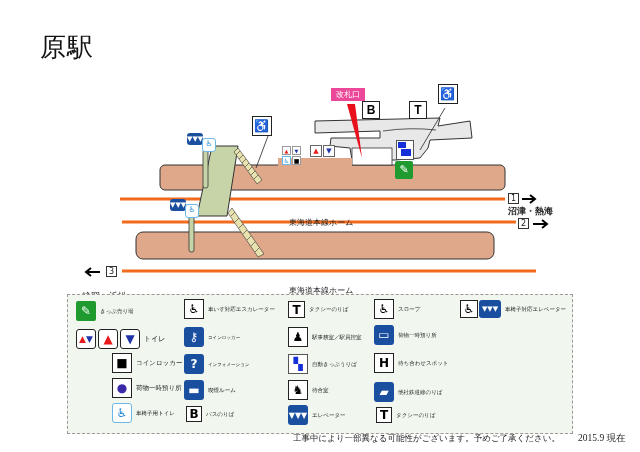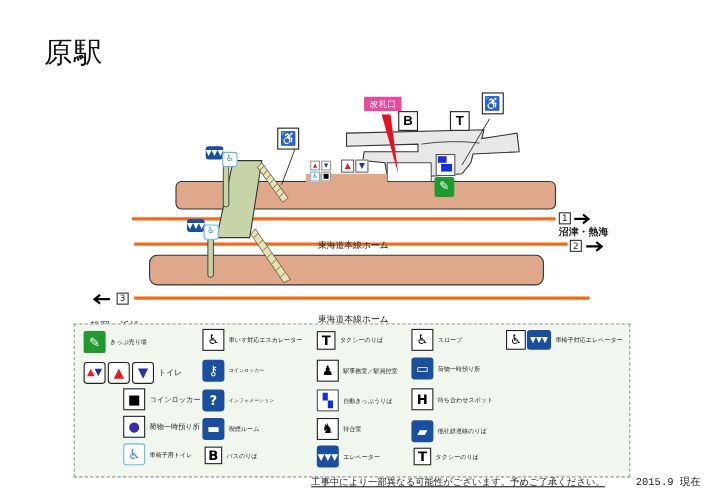--- a/index.html
+++ b/index.html
@@ -13,22 +13,22 @@
   .gate-label { left:331px; top:88px; background:#ec4899; color:#fff; font-size:8px; padding:1px 5px; }
   .sign { border:1.5px solid #222; background:#fff; font-weight:bold; text-align:center; font-family:"Liberation Sans", sans-serif; }
   .legend { left:67px; top:294px; width:504px; height:138px; border:1px dashed #999; background:#f1f7ee; }
   .lg-item { position:absolute; display:flex; align-items:center; gap:4px; }
   .lg-label { font-size:5.5px; color:#222; white-space:nowrap;text-align:center; }
   .lg-icon { width:20px; height:20px; display:flex; align-items:center; justify-content:center; font-size:12px; box-sizing:border-box; }
   .ic-blue { background:#1a4fa0; color:#fff; border-radius:3px; }
   .ic-white { background:#fff; border:1.5px solid #222; color:#000; font-weight:bold; }
   .ic-green { background:#1e9a2e; color:#fff; border-radius:2px; }
   .ic-lblue { background:#fff; border:1.5px solid #6bb7e8; color:#2a8cd4; border-radius:3px; }
-  .footer-note { left:283px; top:433px; font-size:8.5px; color:#222; white-space:nowrap;text-decoration:underline; }
-  .footer-date { left:578px; top:432px; font-size:9.5px; color:#222; white-space:nowrap; font-family:Liberation Mono, monospace; }
+  .footer-note { left:293px; top:433px; font-size:8.5px; color:#222; white-space:nowrap; }
+  .footer-date { left:578px; top:432px; font-size:9.5px; color:#222; white-space:nowrap; font-family:Liberation Serif, serif; }
   .mini { width:12px; height:12px; font-size:7px; display:flex; align-items:center; justify-content:center; box-sizing:border-box; }
 </style>
 </head>
 <body>
 
 <div class="abs title">原駅</div>
 
 <svg class="map" width="640" height="300" viewBox="0 0 640 300">
 
   <path d="M315 121 L440 118 L438 126 L470 121 L472 138 L430 140 L428 148 L420 158 L395 160 L352 160 L350 148 L330 146 L331 138 L380 138 L380 131 L315 133 Z" fill="#e8e8e8" stroke="#333" stroke-width="1"></path>

